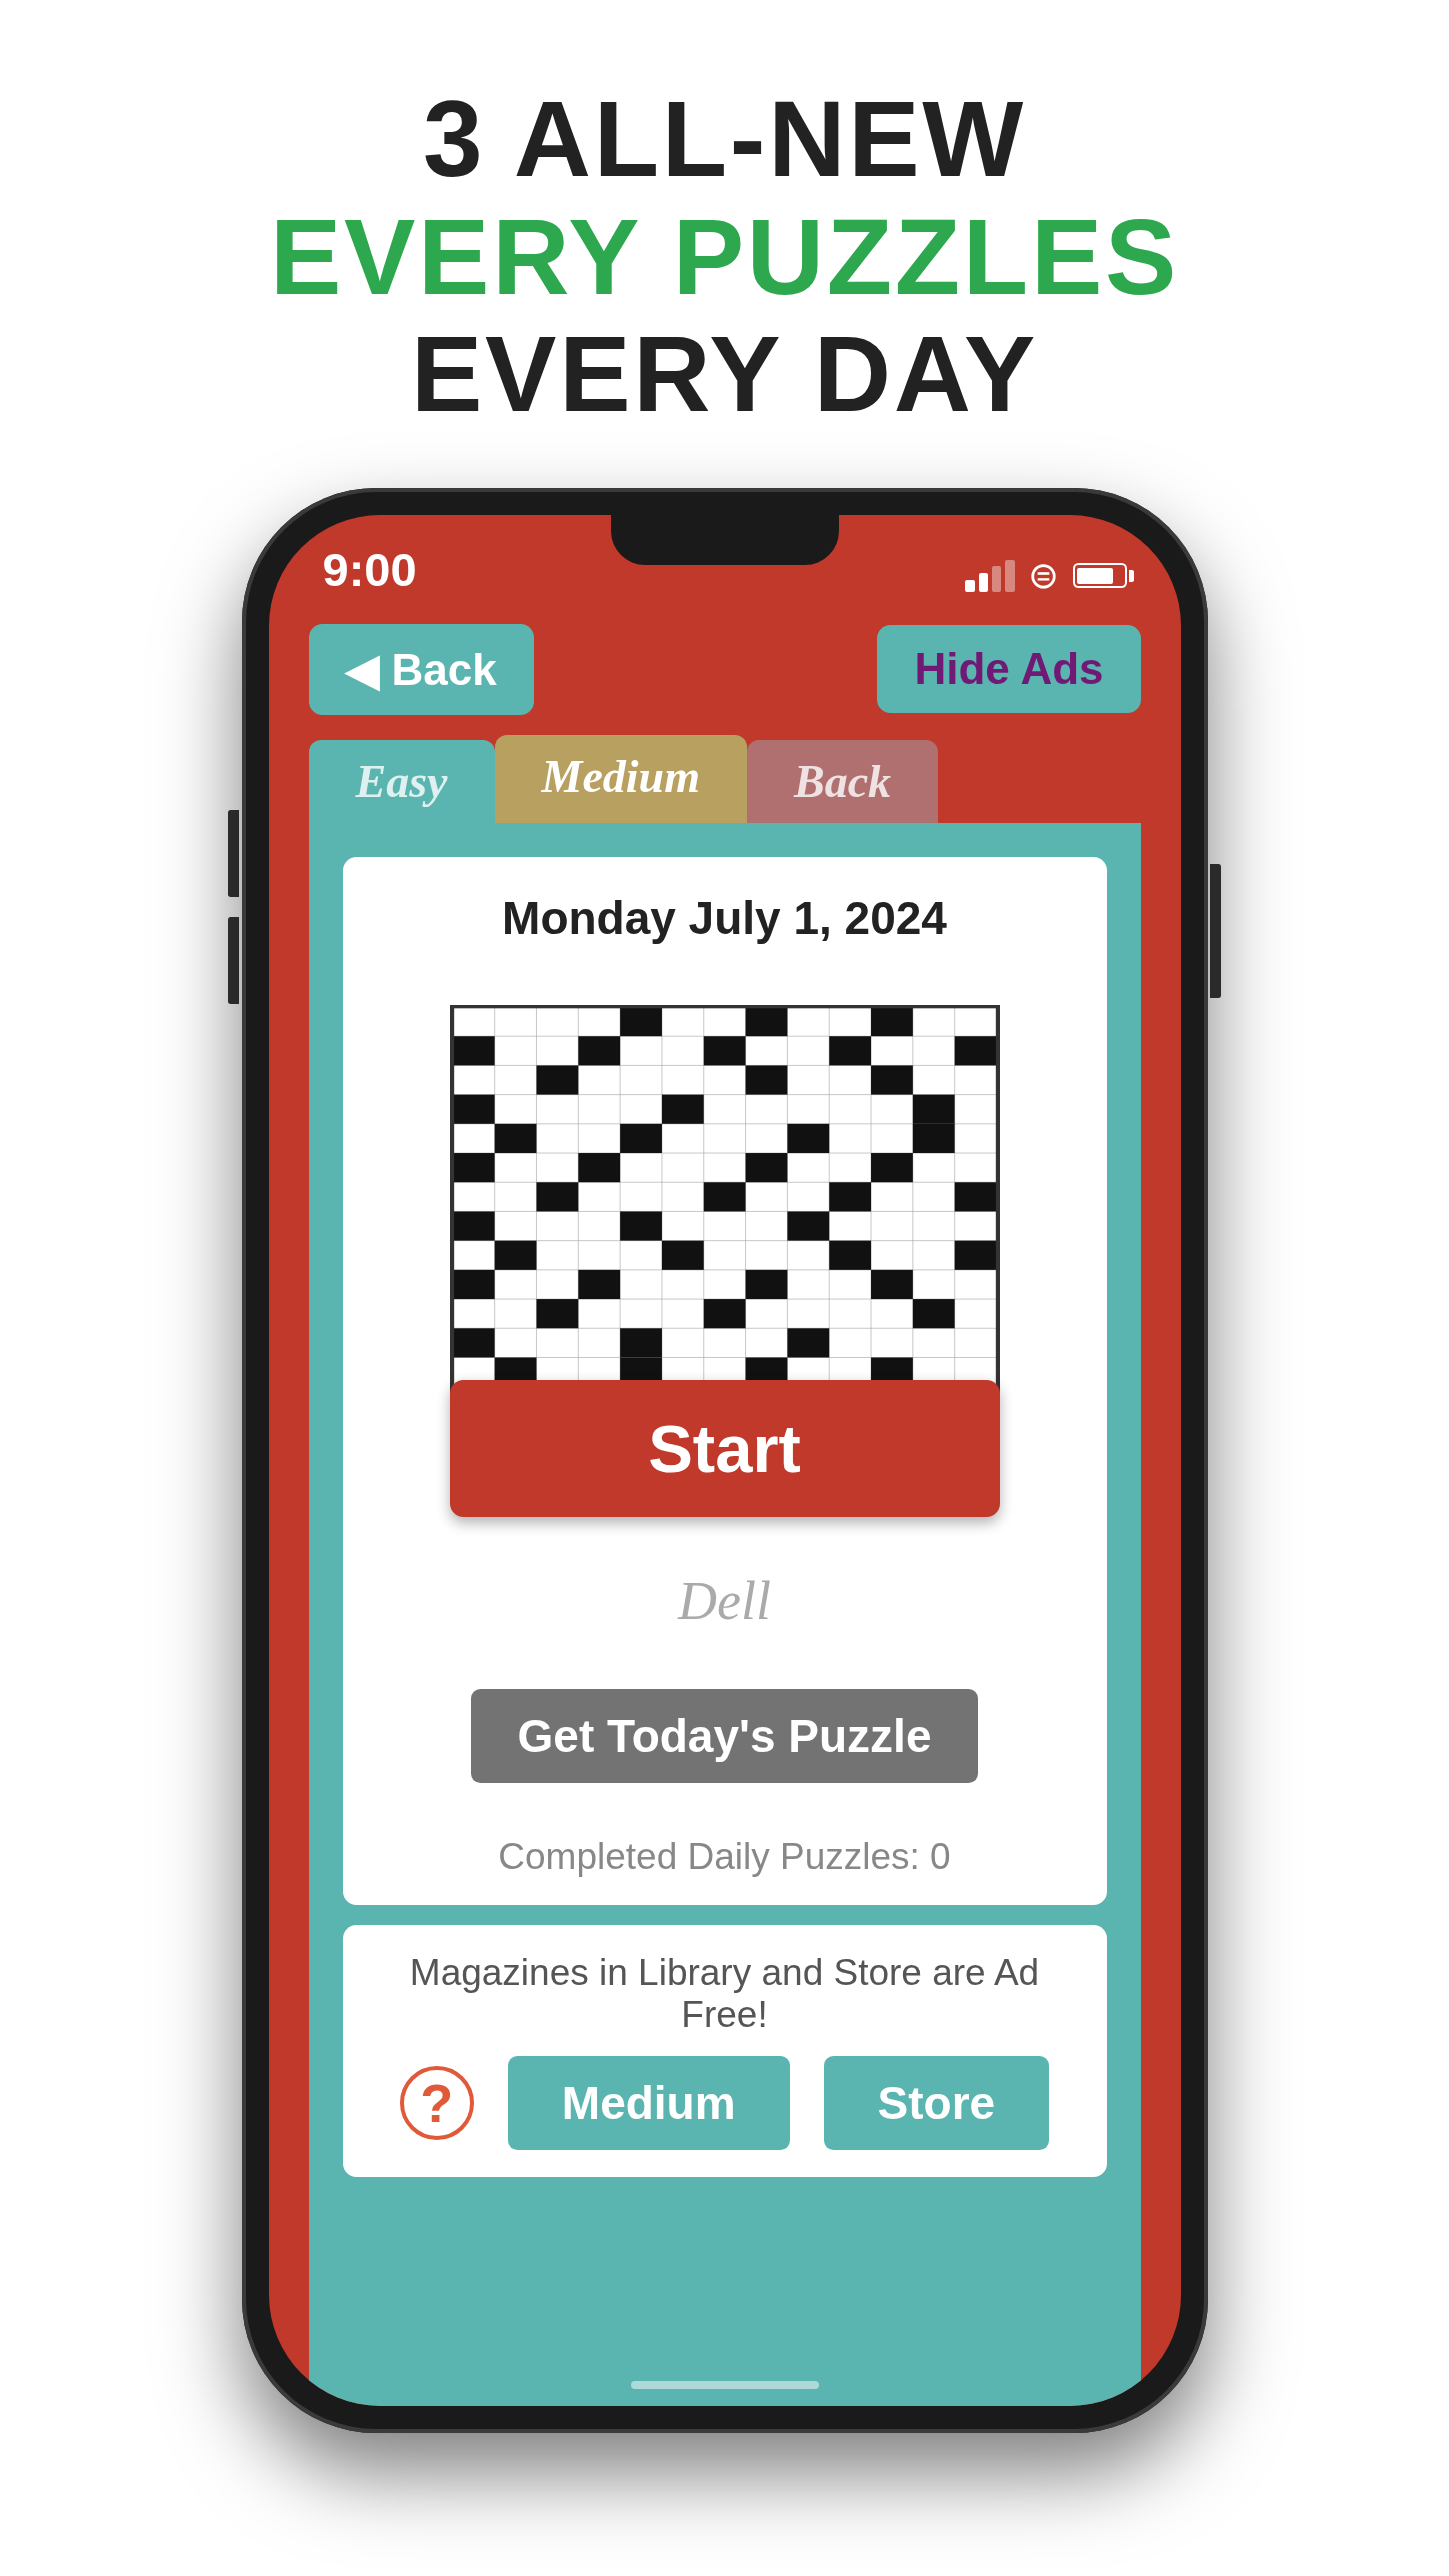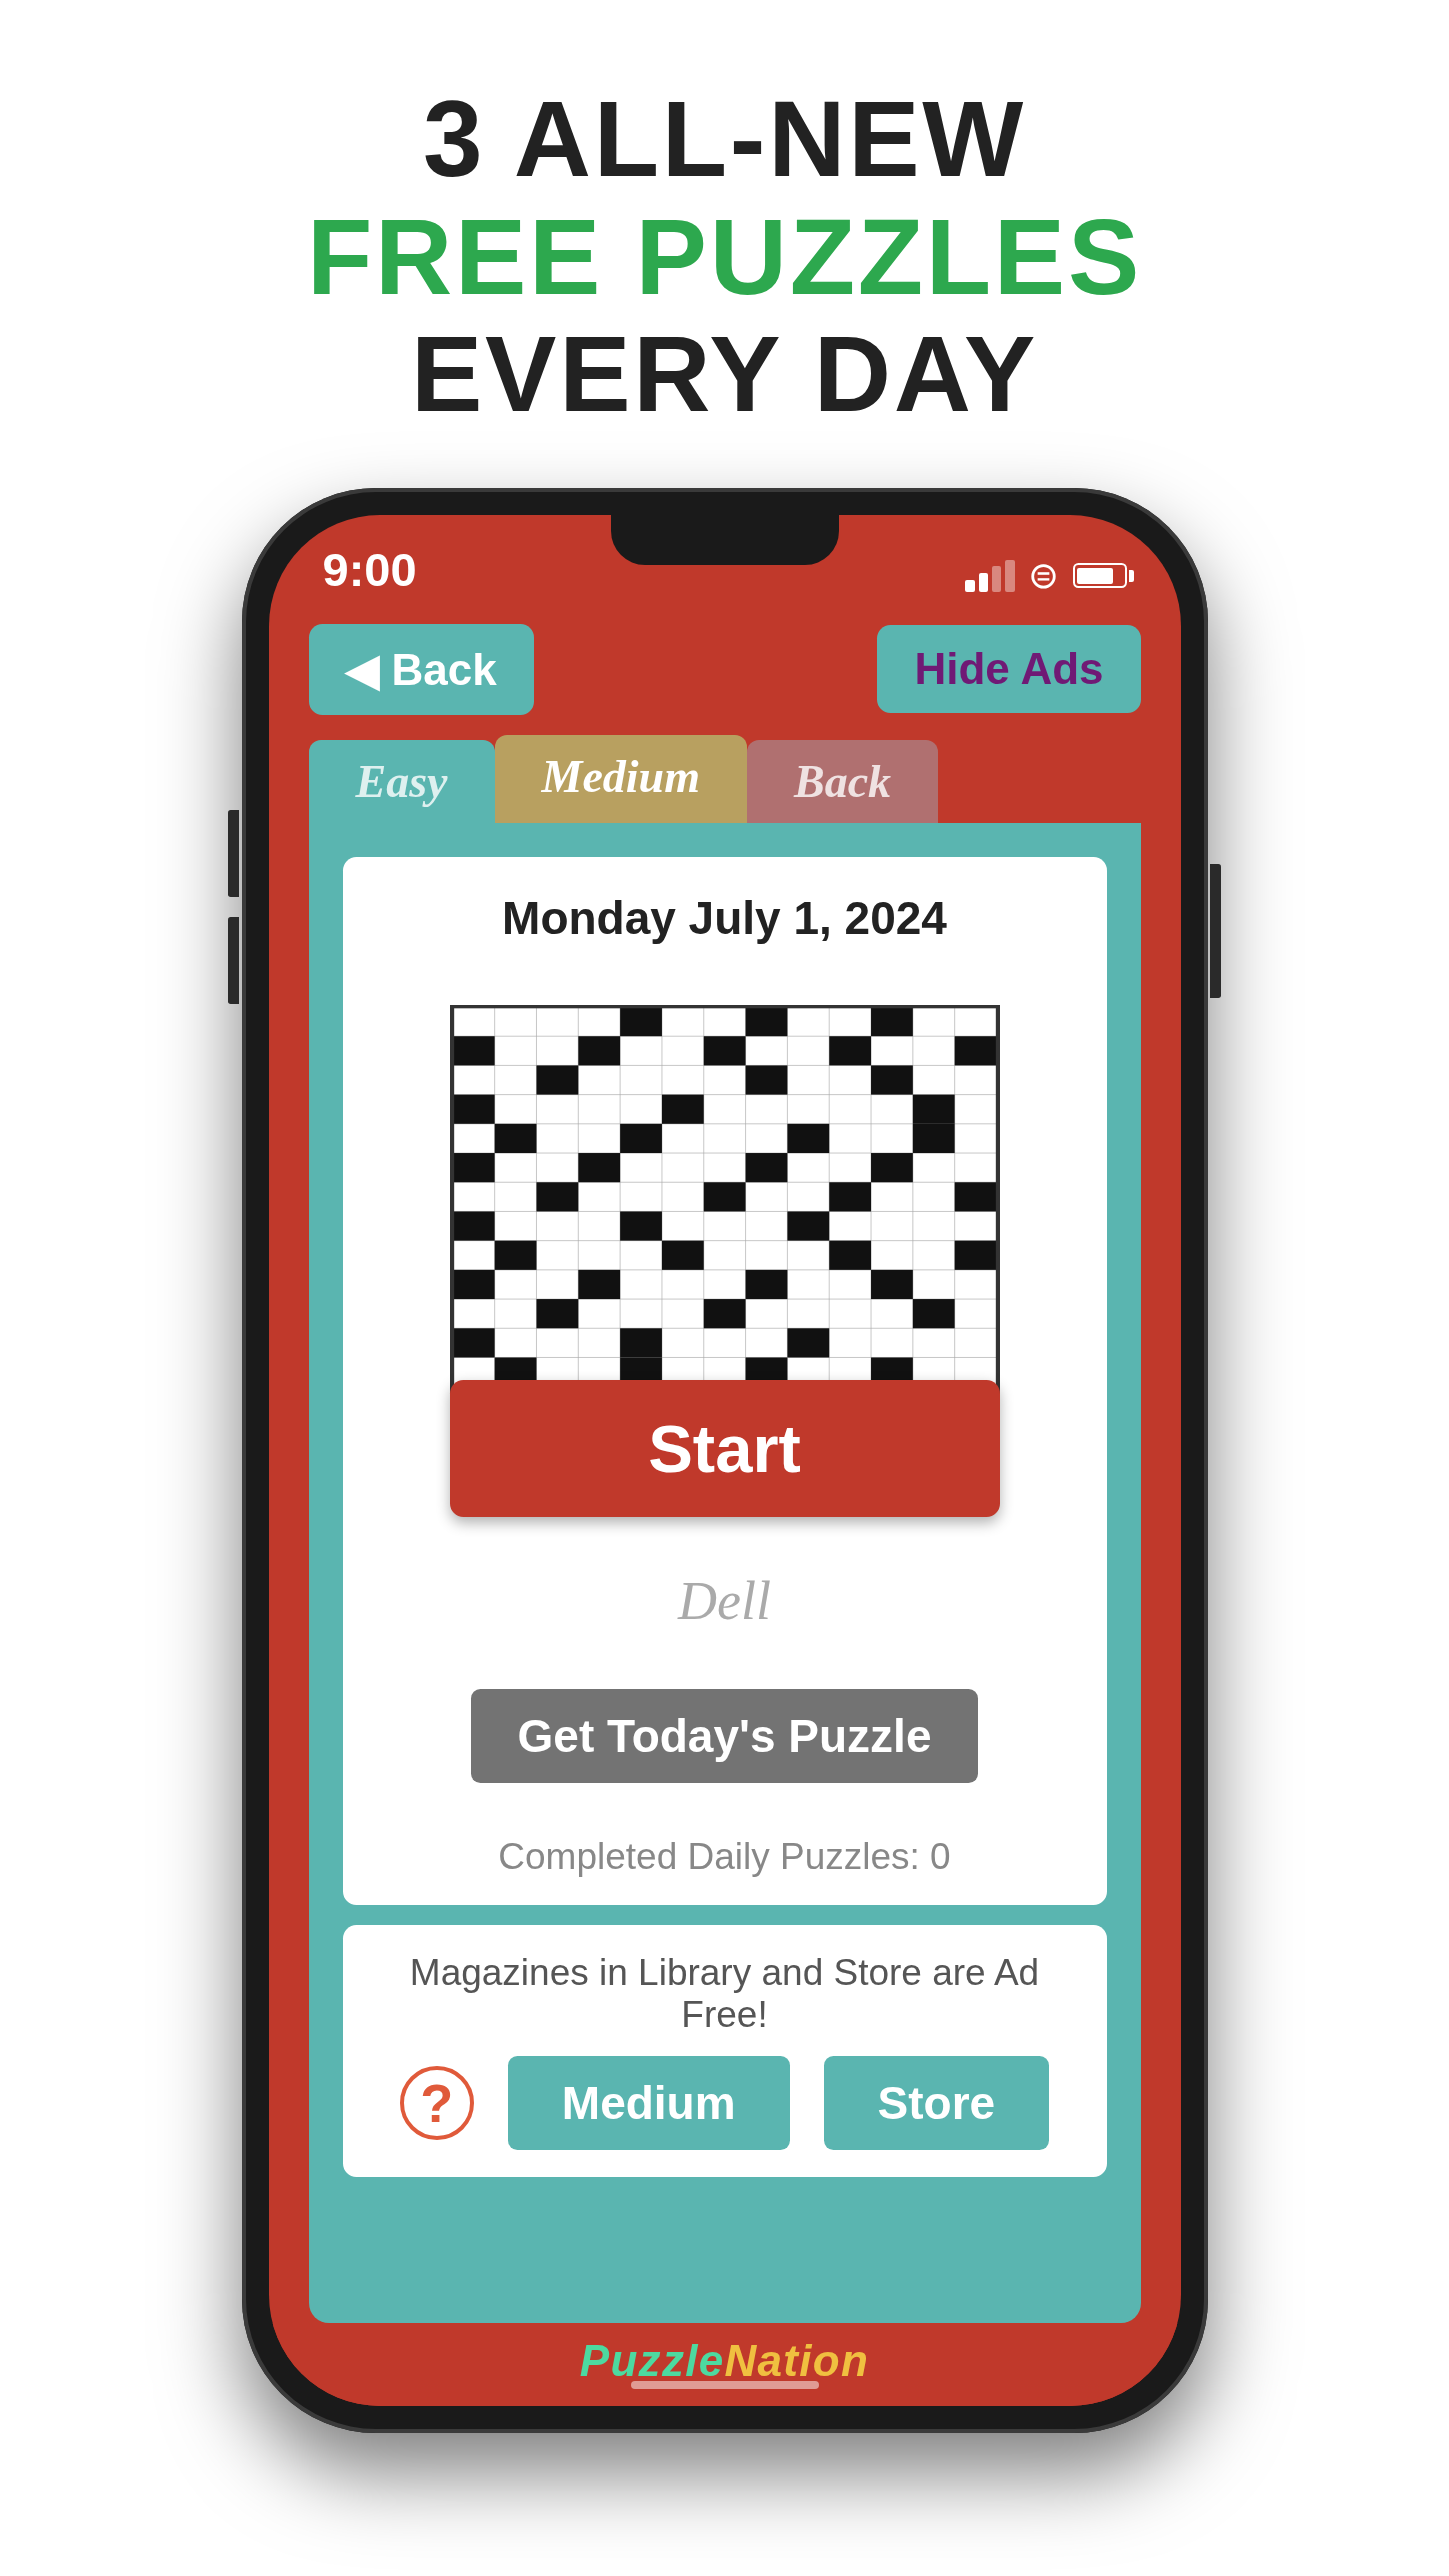--- a/index.html
+++ b/index.html
@@ -410,21 +410,21 @@
       height: 134px;
       background: #2a2a2a;
       border-radius: 0 2.7px 2.7px 0;
     }
   </style>
 </head>
 <body>
 
 <div class="headline-area">
   <div class="headline-line1">3 ALL-NEW</div>
-  <div class="headline-line2">FREE PUZZLES</div>
+  <div class="headline-line2">EVERY PUZZLES</div>
   <div class="headline-line3">EVERY DAY</div>
 </div>
 
 <div class="phone-frame">
   <div class="volume-btn-up"></div>
   <div class="volume-btn-down"></div>
   <div class="power-btn"></div>
 
   <div class="phone-screen">
 
@@ -579,23 +579,18 @@
         <div class="ad-free-text">Magazines in Library and Store are Ad Free!</div>
         <div class="bottom-buttons">
           <div class="help-icon">?</div>
           <button class="lib-btn">Medium</button>
           <button class="store-btn">Store</button>
         </div>
       </div>
 
     </div>
 
-    <div class="footer-bar">
-      <div class="puzzle-nation-logo">
-        <span style="color:#4dd9a0;">Puzzle</span><span style="color:#f0c040;">Nation</span>
-      </div>
-    </div>
 
     <div class="home-indicator"></div>
 
   </div>
 </div>
 
 
 </body></html>

